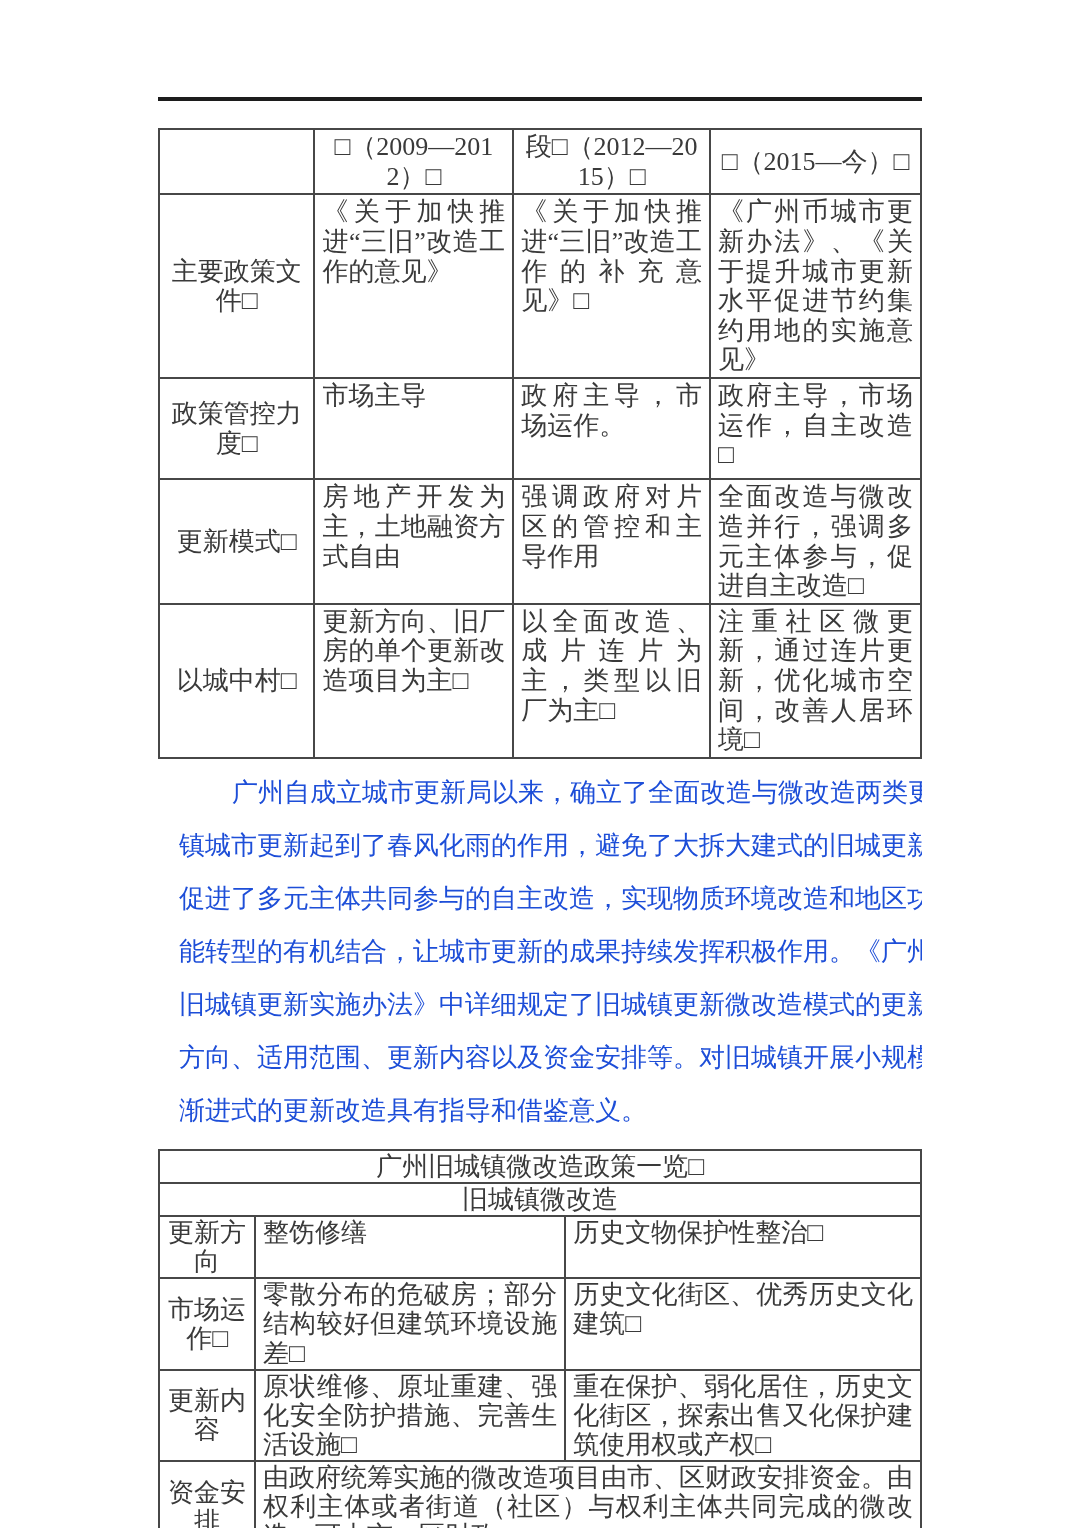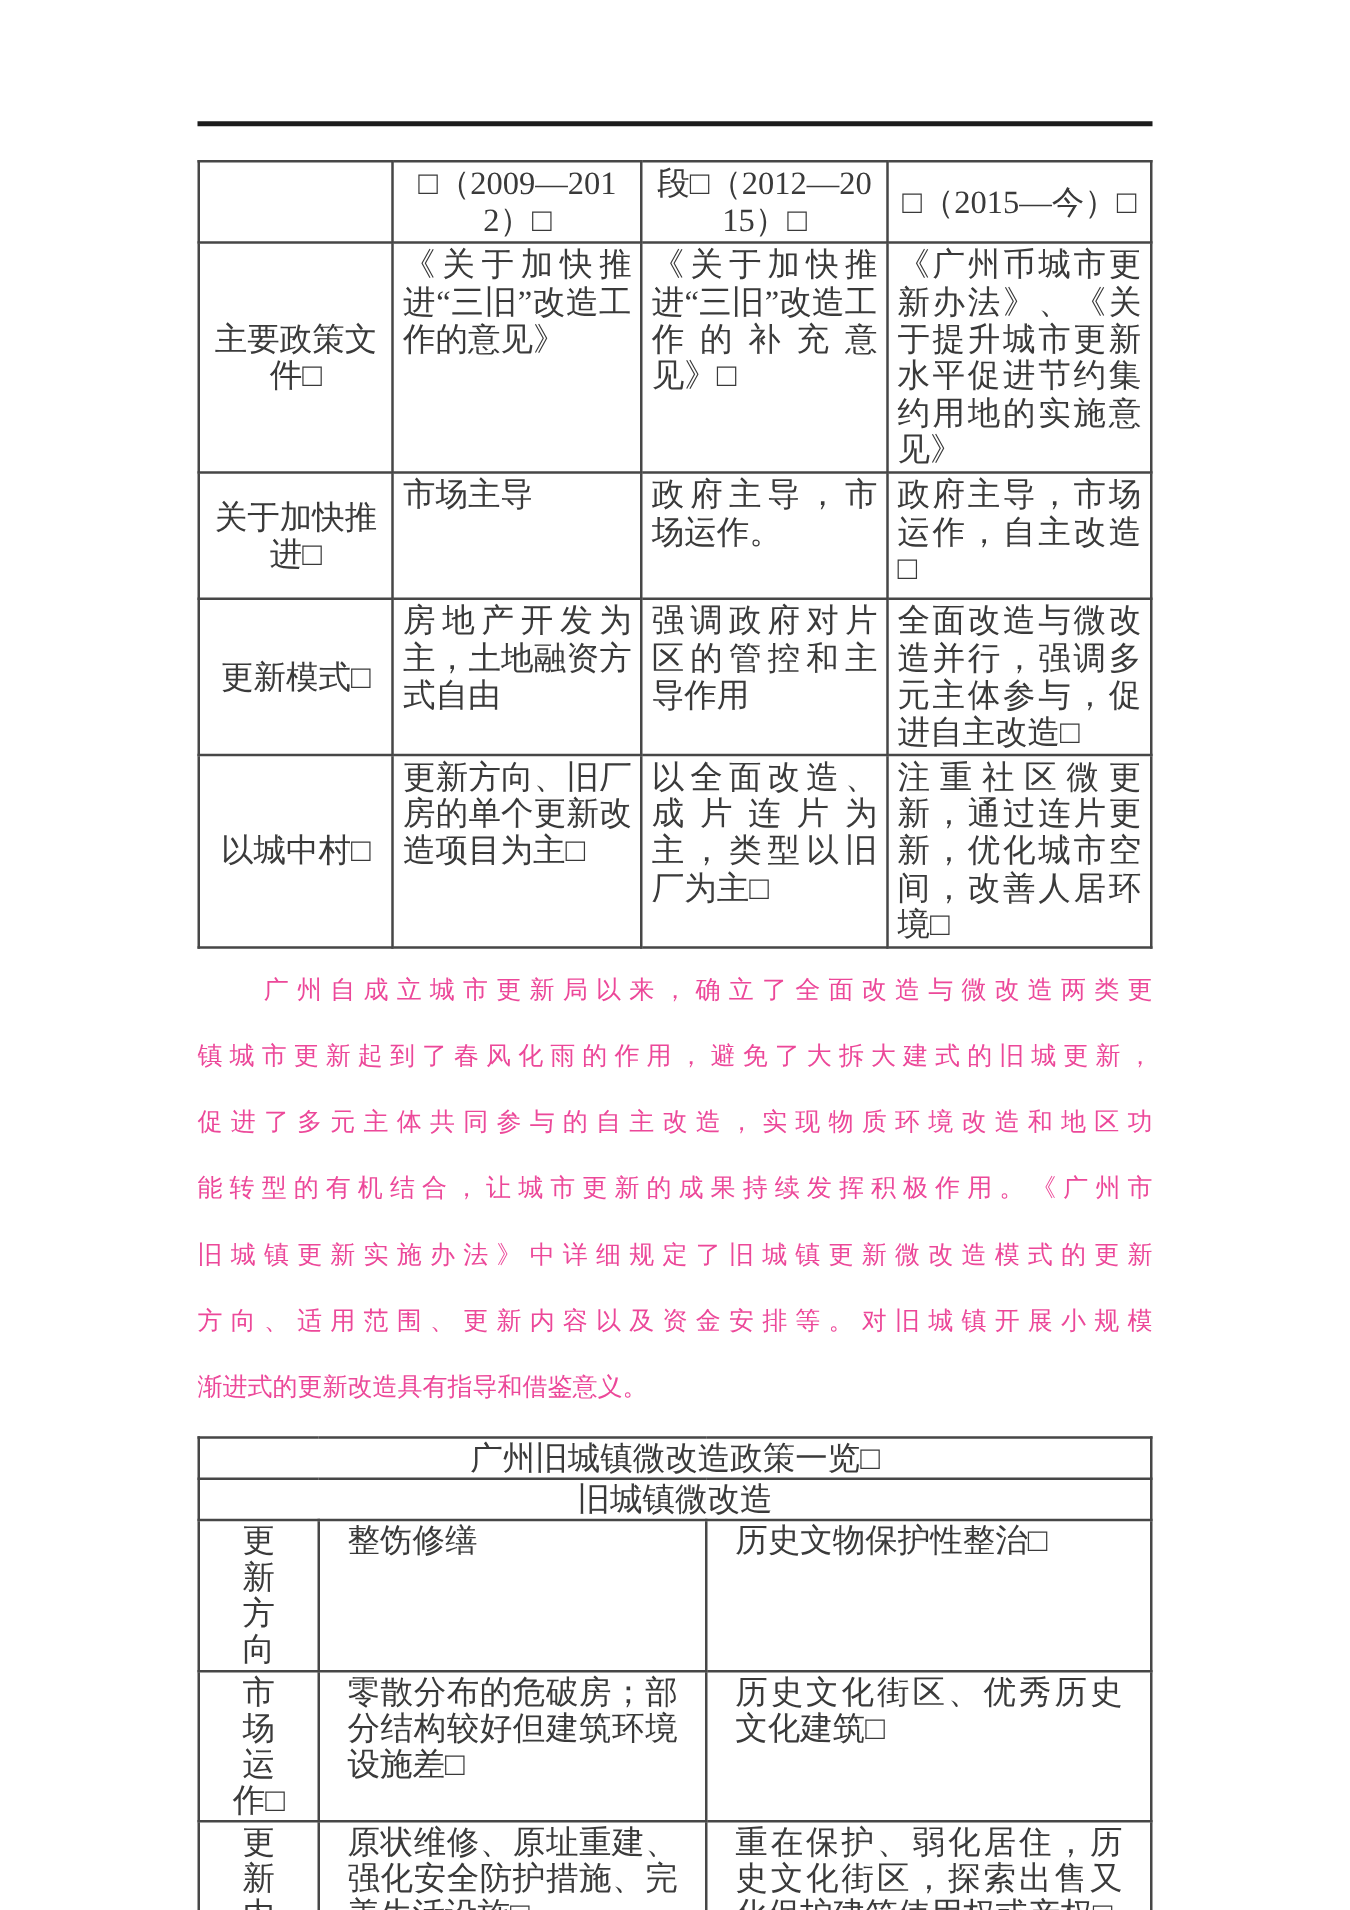--- a/index.html
+++ b/index.html
@@ -38,34 +38,34 @@
     text-align:center;
     vertical-align:middle;
   }
   .stage-table{margin-top:27px;}
   .stage-table .hdr{height:54px;}
   .stage-table .r1{height:138px;}
   .stage-table .r2{height:58px;}
   .stage-table .r3{height:111px;}
   .stage-table .r4{height:117px;}
   
-  .paragraph{margin-top:7px;font-size:20px;color:#ec4899;}
+  .paragraph{margin-top:7px;font-size:26px;color:#1d4ed8;margin-left:21px;}
   .para-line{
     height:53px;
     line-height:53px;
     text-align:justify;
     text-align-last:justify;
     white-space:nowrap;
     overflow:hidden;
   }
   .para-line.first{padding-left:53px;}
   .para-line.last{text-align-last:left;}
   
   .micro-table{margin-top:12px;}
-  .micro-table td{line-height:1.12;padding:1px 22px;margin-left:32px;}
+  .micro-table td{line-height:1.12;padding:1px 7px;margin-left:32px;}
   .micro-table .m-title{height:31px;}
   .micro-table .m-sub{height:29px;}
   .micro-table .m-r1{height:57px;}
   .micro-table .m-r2{height:59px;}
   .micro-table .m-r3{height:77px;}
   .micro-table .m-r4{height:57px;}
   .title-cell{text-align:center;vertical-align:middle;}
 </style>
 </head>
 <body>
@@ -88,21 +88,21 @@
         <td class="hc">段□（2012—2015）□</td>
         <td class="hc">□（2015—今）□</td>
       </tr>
       <tr class="r1">
         <td class="lbl">主要政策文件□</td>
         <td>《关于加快推进“三旧”改造工作的意见》</td>
         <td>《关于加快推进“三旧”改造工作的补充意见》□</td>
         <td>《广州币城市更新办法》、《关于提升城市更新水平促进节约集约用地的实施意见》</td>
       </tr>
       <tr class="r2">
-        <td class="lbl">关于加快推进□</td>
+        <td class="lbl">政策管控力度□</td>
         <td>市场主导</td>
         <td>政府主导，市场运作。</td>
         <td>政府主导，市场运作，自主改造□</td>
       </tr>
       <tr class="r3">
         <td class="lbl">更新模式□</td>
         <td>房地产开发为主，土地融资方式自由</td>
         <td>强调政府对片区的管控和主导作用</td>
         <td>全面改造与微改造并行，强调多元主体参与，促进自主改造□</td>
       </tr>

